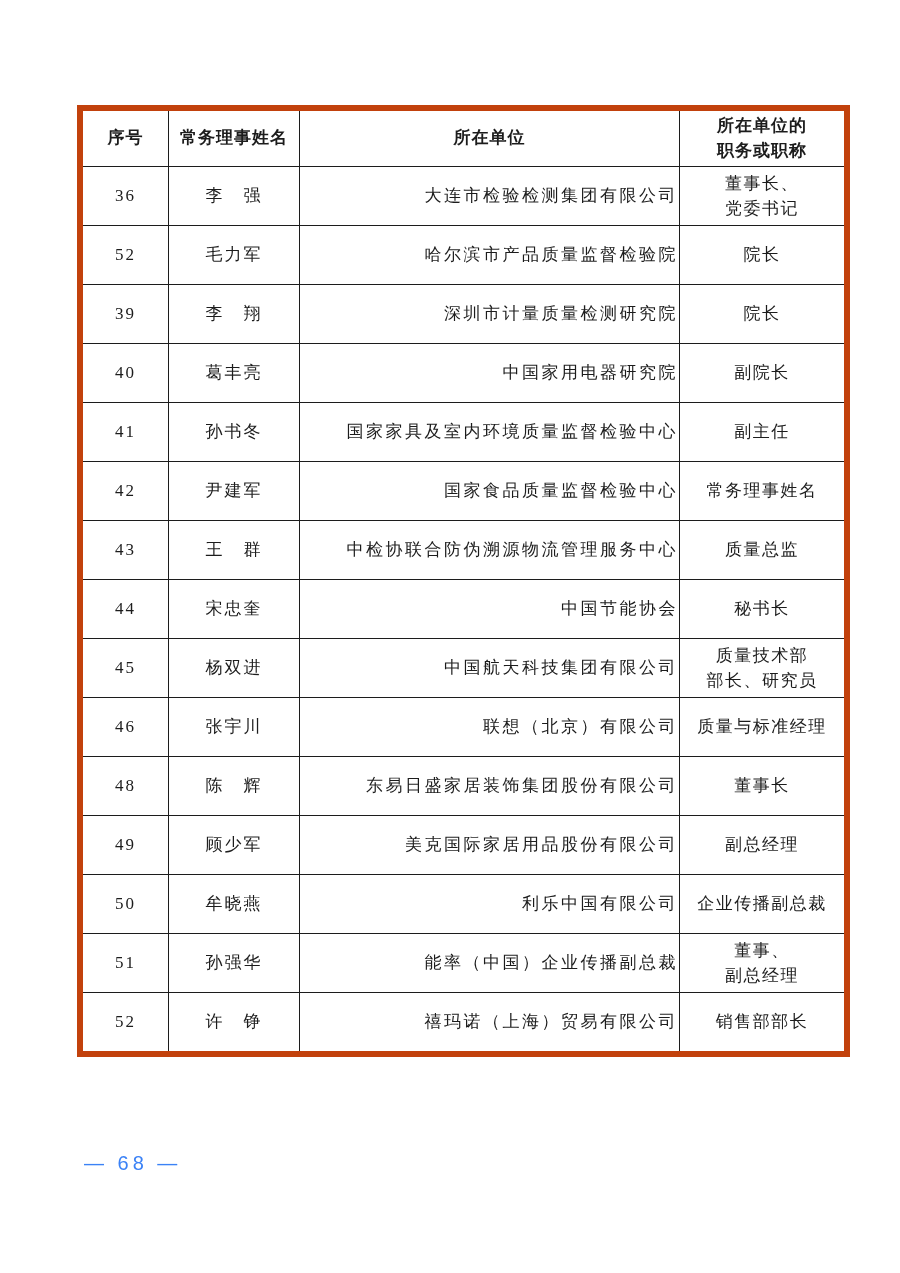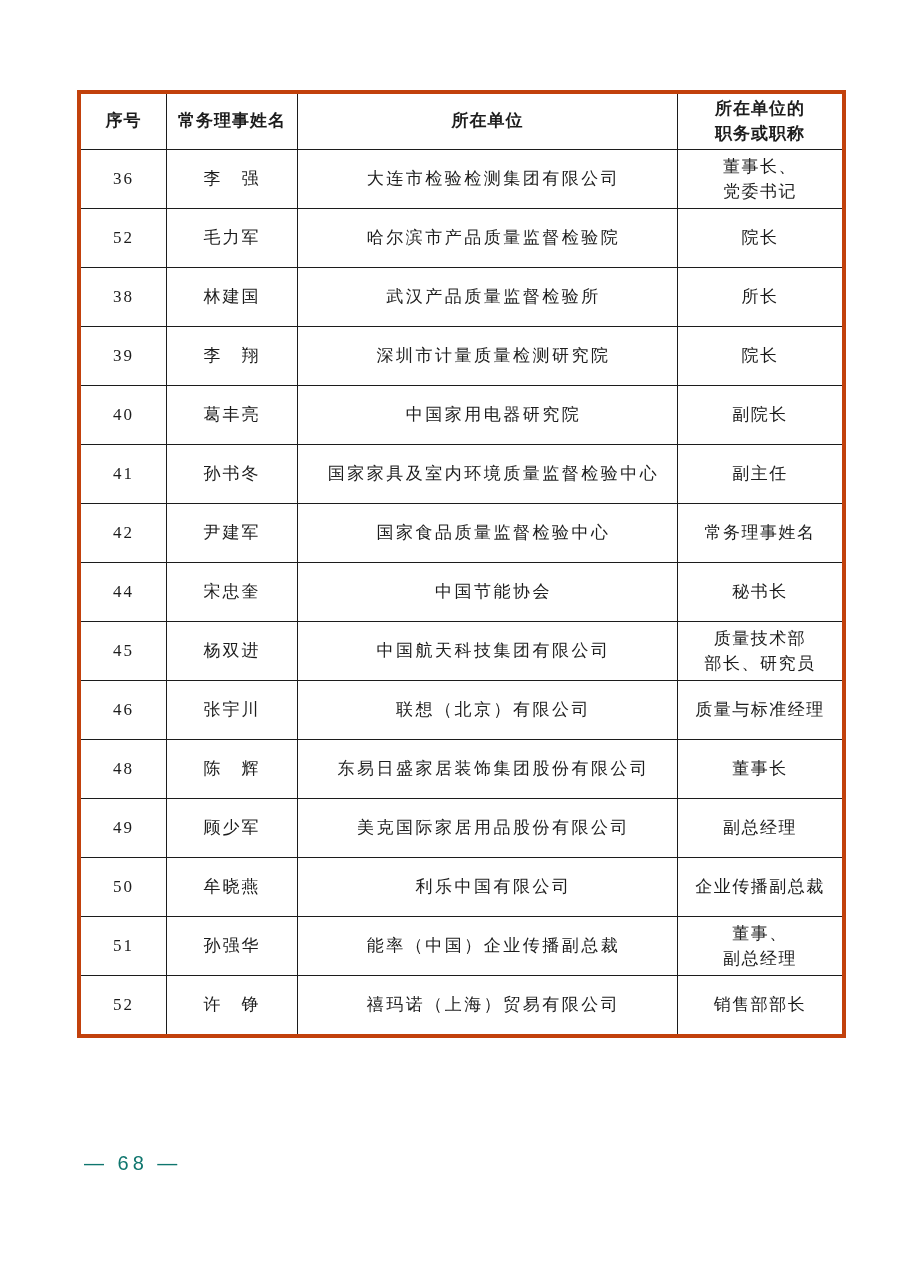--- a/index.html
+++ b/index.html
@@ -10,25 +10,25 @@
   body {
     width: 900px;
     height: 1273px;
     position: relative;
     font-family: "Liberation Serif", "DejaVu Serif", serif;
     color: #1c1c1c;
   }
   .members-table {
     position: absolute;
     left: 77px;
-    top: 90px;
+    top: 105px;
     width: 750px;
     border-collapse: collapse;
     table-layout: fixed;
-    border: 4px solid #c2410c;
+    border: 6px solid #c2410c;
   }
   .members-table th,
   .members-table td {
     border: 1px solid #1c1c1c;
     text-align: center;
     vertical-align: middle;
     white-space: pre-line;
     overflow: hidden;
   }
   .members-table th {
@@ -43,36 +43,36 @@
     font-size: 17px;
     height: 56px;
     line-height: 1.5;
     letter-spacing: 2px;
   }
   .col-no    { width: 83px;  }
   .col-name  { width: 128px; }
   .col-org   { width: 377px; }
   .col-title { width: 162px; }
   .members-table td.cell-org {
-    text-align: center;
+    text-align: right;
     padding-left: 13px;
     letter-spacing: 2.5px;
   }
   .members-table td.cell-title {
     letter-spacing: 1.5px;
     font-size: 17px;
   }
   .page-number {
     position: absolute;
     left: 84px;
     top: 1152px;
     font-family: "Liberation Sans", "DejaVu Sans", sans-serif;
     font-size: 20px;
     letter-spacing: 4px;
-    color: #0f766e;
+    color: #3b82f6;
   }
 </style>
 </head>
 <body>
 
 <table class="members-table">
   <thead>
     <tr>
       <th class="col-no">序号</th>
       <th class="col-name">常务理事姓名</th>
@@ -89,26 +89,20 @@
         <td class="col-title cell-title">董事长、
 党委书记</td>
       </tr>
       <tr>
         <td class="col-no">52</td>
         <td class="col-name">毛力军</td>
         <td class="col-org cell-org">哈尔滨市产品质量监督检验院</td>
         <td class="col-title cell-title">院长</td>
       </tr>
       <tr>
-        <td class="col-no">38</td>
-        <td class="col-name">林建国</td>
-        <td class="col-org cell-org">武汉产品质量监督检验所</td>
-        <td class="col-title cell-title">所长</td>
-      </tr>
-      <tr>
         <td class="col-no">39</td>
         <td class="col-name">李　翔</td>
         <td class="col-org cell-org">深圳市计量质量检测研究院</td>
         <td class="col-title cell-title">院长</td>
       </tr>
       <tr>
         <td class="col-no">40</td>
         <td class="col-name">葛丰亮</td>
         <td class="col-org cell-org">中国家用电器研究院</td>
         <td class="col-title cell-title">副院长</td>
@@ -117,20 +111,26 @@
         <td class="col-no">41</td>
         <td class="col-name">孙书冬</td>
         <td class="col-org cell-org">国家家具及室内环境质量监督检验中心</td>
         <td class="col-title cell-title">副主任</td>
       </tr>
       <tr>
         <td class="col-no">42</td>
         <td class="col-name">尹建军</td>
         <td class="col-org cell-org">国家食品质量监督检验中心</td>
         <td class="col-title cell-title">常务理事姓名</td>
+      </tr>
+      <tr>
+        <td class="col-no">43</td>
+        <td class="col-name">王　群</td>
+        <td class="col-org cell-org">中检协联合防伪溯源物流管理服务中心</td>
+        <td class="col-title cell-title">质量总监</td>
       </tr>
       <tr>
         <td class="col-no">44</td>
         <td class="col-name">宋忠奎</td>
         <td class="col-org cell-org">中国节能协会</td>
         <td class="col-title cell-title">秘书长</td>
       </tr>
       <tr>
         <td class="col-no">45</td>
         <td class="col-name">杨双进</td>

